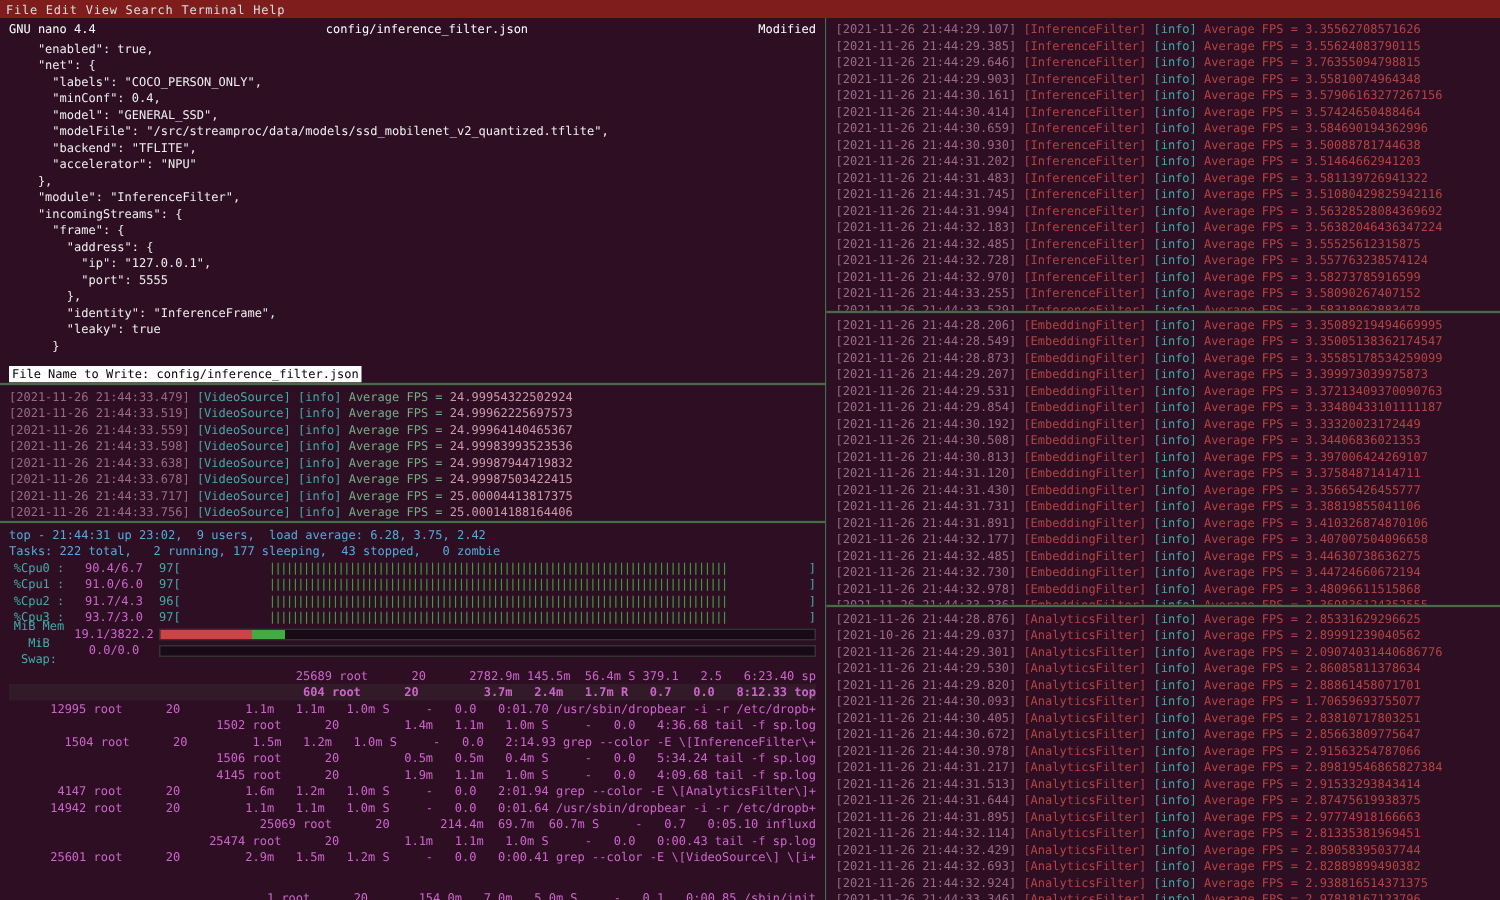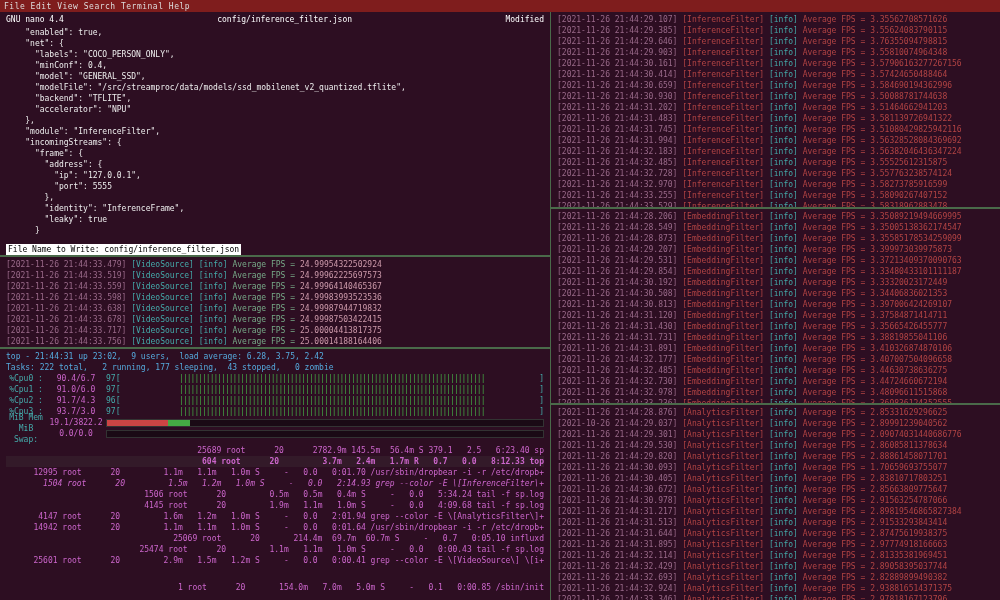--- a/index.html
+++ b/index.html
@@ -136,21 +136,22 @@
       <div class="bar-row">
         <span class="bar-label">MiB Swap:</span>
         <span class="bar-val">0.0/0.0</span>
         <span class="bar-track"></span>
       </div>
       <div style="height:6px"></div>
       <div id="procs">
           <div class="proc" style="color: rgb(204, 102, 204);">25689 root      20      2782.9m 145.5m  56.4m S 379.1   2.5   6:23.40 sp</div>
           <div class="proc hi" style="color: rgb(204, 102, 204);">  604 root      20         3.7m   2.4m   1.7m R   0.7   0.0   8:12.33 top</div>
           <div class="proc" style="color: rgb(204, 102, 204);">12995 root      20         1.1m   1.1m   1.0m S     -   0.0   0:01.70 /usr/sbin/dropbear -i -r /etc/dropb+</div>
-          <div class="proc" style="color: rgb(204, 102, 204); font-style: italic;"> 1504 root      20         1.5m   1.2m   1.0m S     -   0.0   2:14.93 grep --color -E \[InferenceFilter\+</div>
+          <div class="proc" style="color: rgb(204, 102, 204);"> 1502 root      20         1.4m   1.1m   1.0m S     -   0.0   4:36.68 tail -f sp.log</div>
+          <div class="proc" style="color: rgb(204, 102, 204);"> 1504 root      20         1.5m   1.2m   1.0m S     -   0.0   2:14.93 grep --color -E \[InferenceFilter\+</div>
           <div class="proc" style="color: rgb(204, 102, 204);"> 1506 root      20         0.5m   0.5m   0.4m S     -   0.0   5:34.24 tail -f sp.log</div>
           <div class="proc" style="color: rgb(204, 102, 204);"> 4145 root      20         1.9m   1.1m   1.0m S     -   0.0   4:09.68 tail -f sp.log</div>
           <div class="proc" style="color: rgb(204, 102, 204);"> 4147 root      20         1.6m   1.2m   1.0m S     -   0.0   2:01.94 grep --color -E \[AnalyticsFilter\]+</div>
           <div class="proc" style="color: rgb(204, 102, 204);">14942 root      20         1.1m   1.1m   1.0m S     -   0.0   0:01.64 /usr/sbin/dropbear -i -r /etc/dropb+</div>
           <div class="proc" style="color: rgb(204, 102, 204);">25069 root      20       214.4m  69.7m  60.7m S     -   0.7   0:05.10 influxd</div>
           <div class="proc" style="color: rgb(204, 102, 204);">25474 root      20         1.1m   1.1m   1.0m S     -   0.0   0:00.43 tail -f sp.log</div>
           <div class="proc" style="color: rgb(204, 102, 204);">25601 root      20         2.9m   1.5m   1.2m S     -   0.0   0:00.41 grep --color -E \[VideoSource\] \[i+</div>
           <div class="proc" style="color: rgb(204, 102, 204); margin-top: 16px;">    1 root      20       154.0m   7.0m   5.0m S     -   0.1   0:00.85 /sbin/init</div>
         </div>
     </div>

